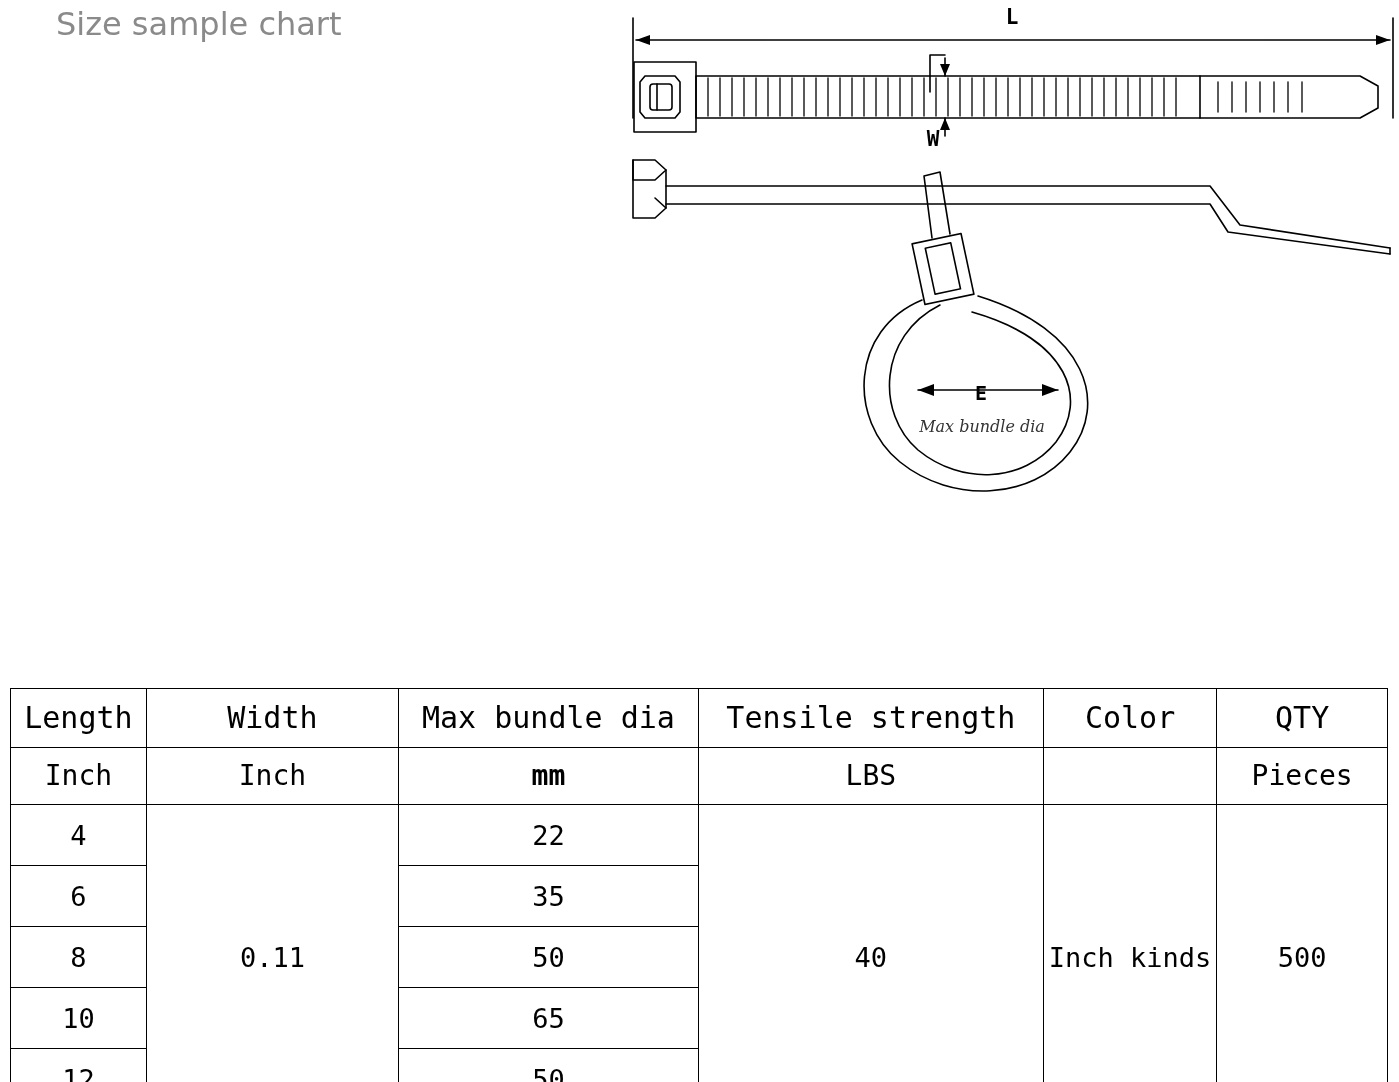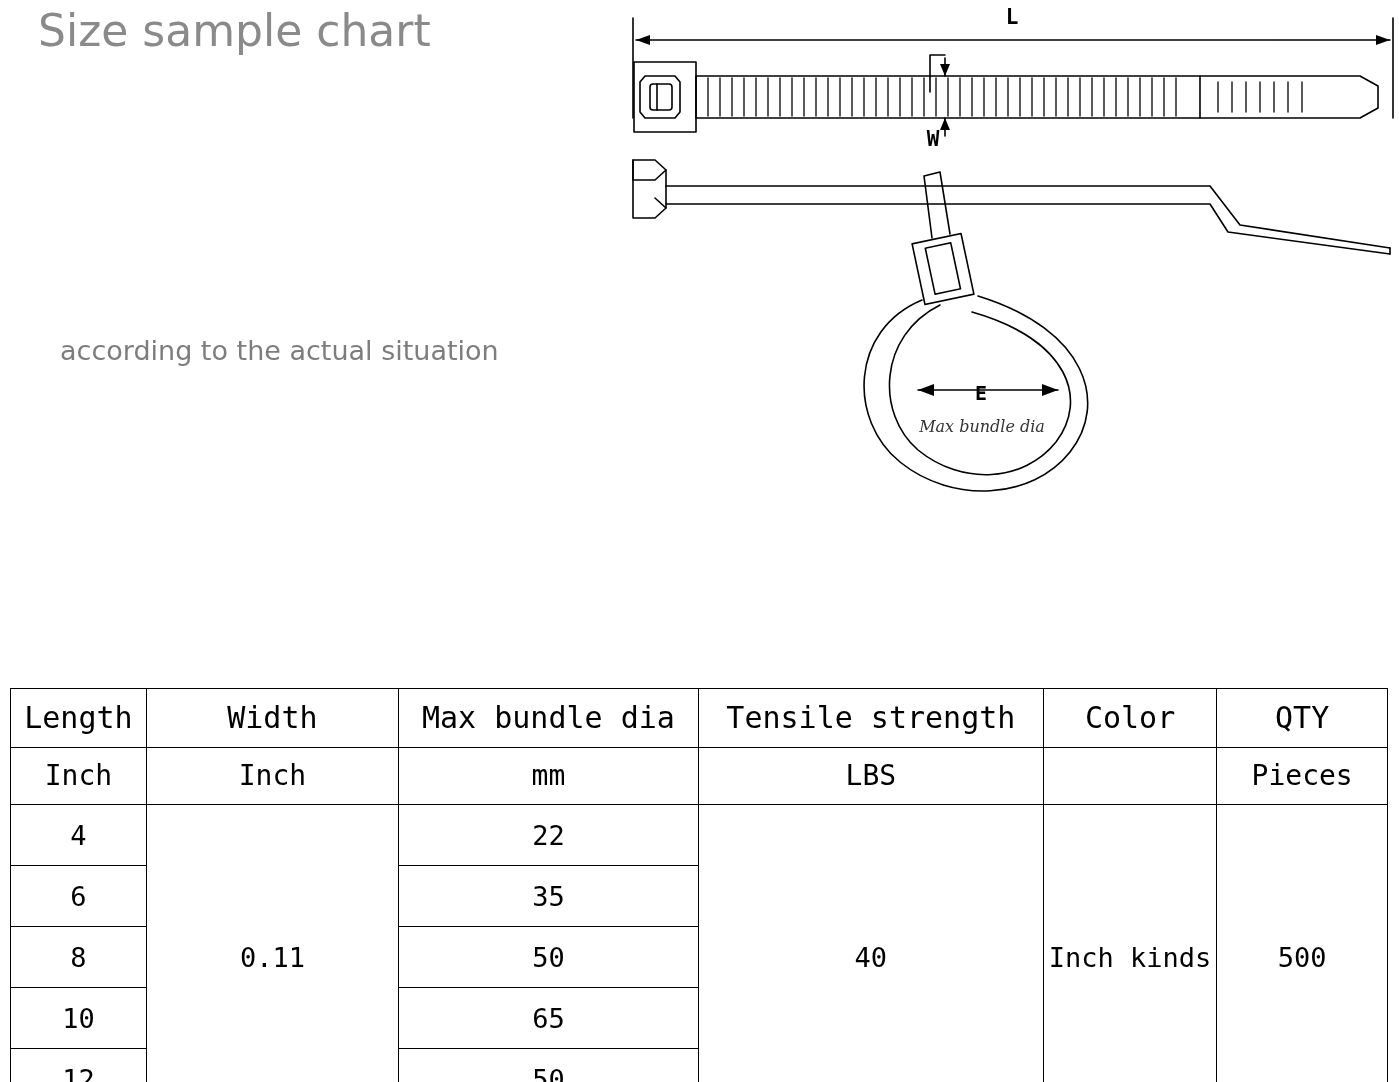--- a/index.html
+++ b/index.html
@@ -17,23 +17,23 @@
   #page {
     position: relative;
     width: 1399px;
     height: 1082px;
     background: #ffffff;
   }
 
   
   .title {
     position: absolute;
-    left: 38px;
+    left: 56px;
     top: 5px;
-    font-size: 44px;
+    font-size: 32px;
     color: #8a8a8a;
     font-family: "DejaVu Sans", sans-serif;
     font-weight: 400;
     letter-spacing: 0px;
     white-space: nowrap;
   }
   .subtitle1 {
     position: absolute;
     left: 60px;
     top: 248px;
@@ -79,35 +79,34 @@
   table.spec td {
     border: 1px solid #000;
     text-align: center;
     vertical-align: middle;
     padding: 0;
     line-height: 1;
   }
   .r-head td { height: 58px; font-size: 30px; }
   .r-unit td { height: 56px; font-size: 28px; }
   .r-data td { height: 60px; font-size: 27px; }
-  .unit-small { font-size: 25px; }
+  .unit-small { font-size: 25px; font-weight: bold; }
   .col-len   { width: 135px; }
   .col-wid   { width: 252px; }
   .col-dia   { width: 300px; }
   .col-ten   { width: 345px; }
   .col-col   { width: 173px; }
   .col-qty   { width: 170px; }
 </style>
 </head>
 <body>
 
 <div id="page">
 
   <div class="title">Size sample chart</div>
-  <div class="subtitle2">according to the actual situation</div>
 
   <div id="diagram">
     <svg width="799" height="540" viewBox="0 0 799 540" xmlns="http://www.w3.org/2000/svg">
       <g fill="none" stroke="#000" stroke-width="1.6" stroke-linejoin="round" stroke-linecap="round">
 
         <line x1="33" y1="18" x2="33" y2="118"></line>
         <line x1="793" y1="18" x2="793" y2="118"></line>
         <line x1="36" y1="40" x2="790" y2="40"></line>
         <polygon points="36,40 50,35 50,45" fill="#000" stroke="none"></polygon>
         <polygon points="790,40 776,35 776,45" fill="#000" stroke="none"></polygon>

